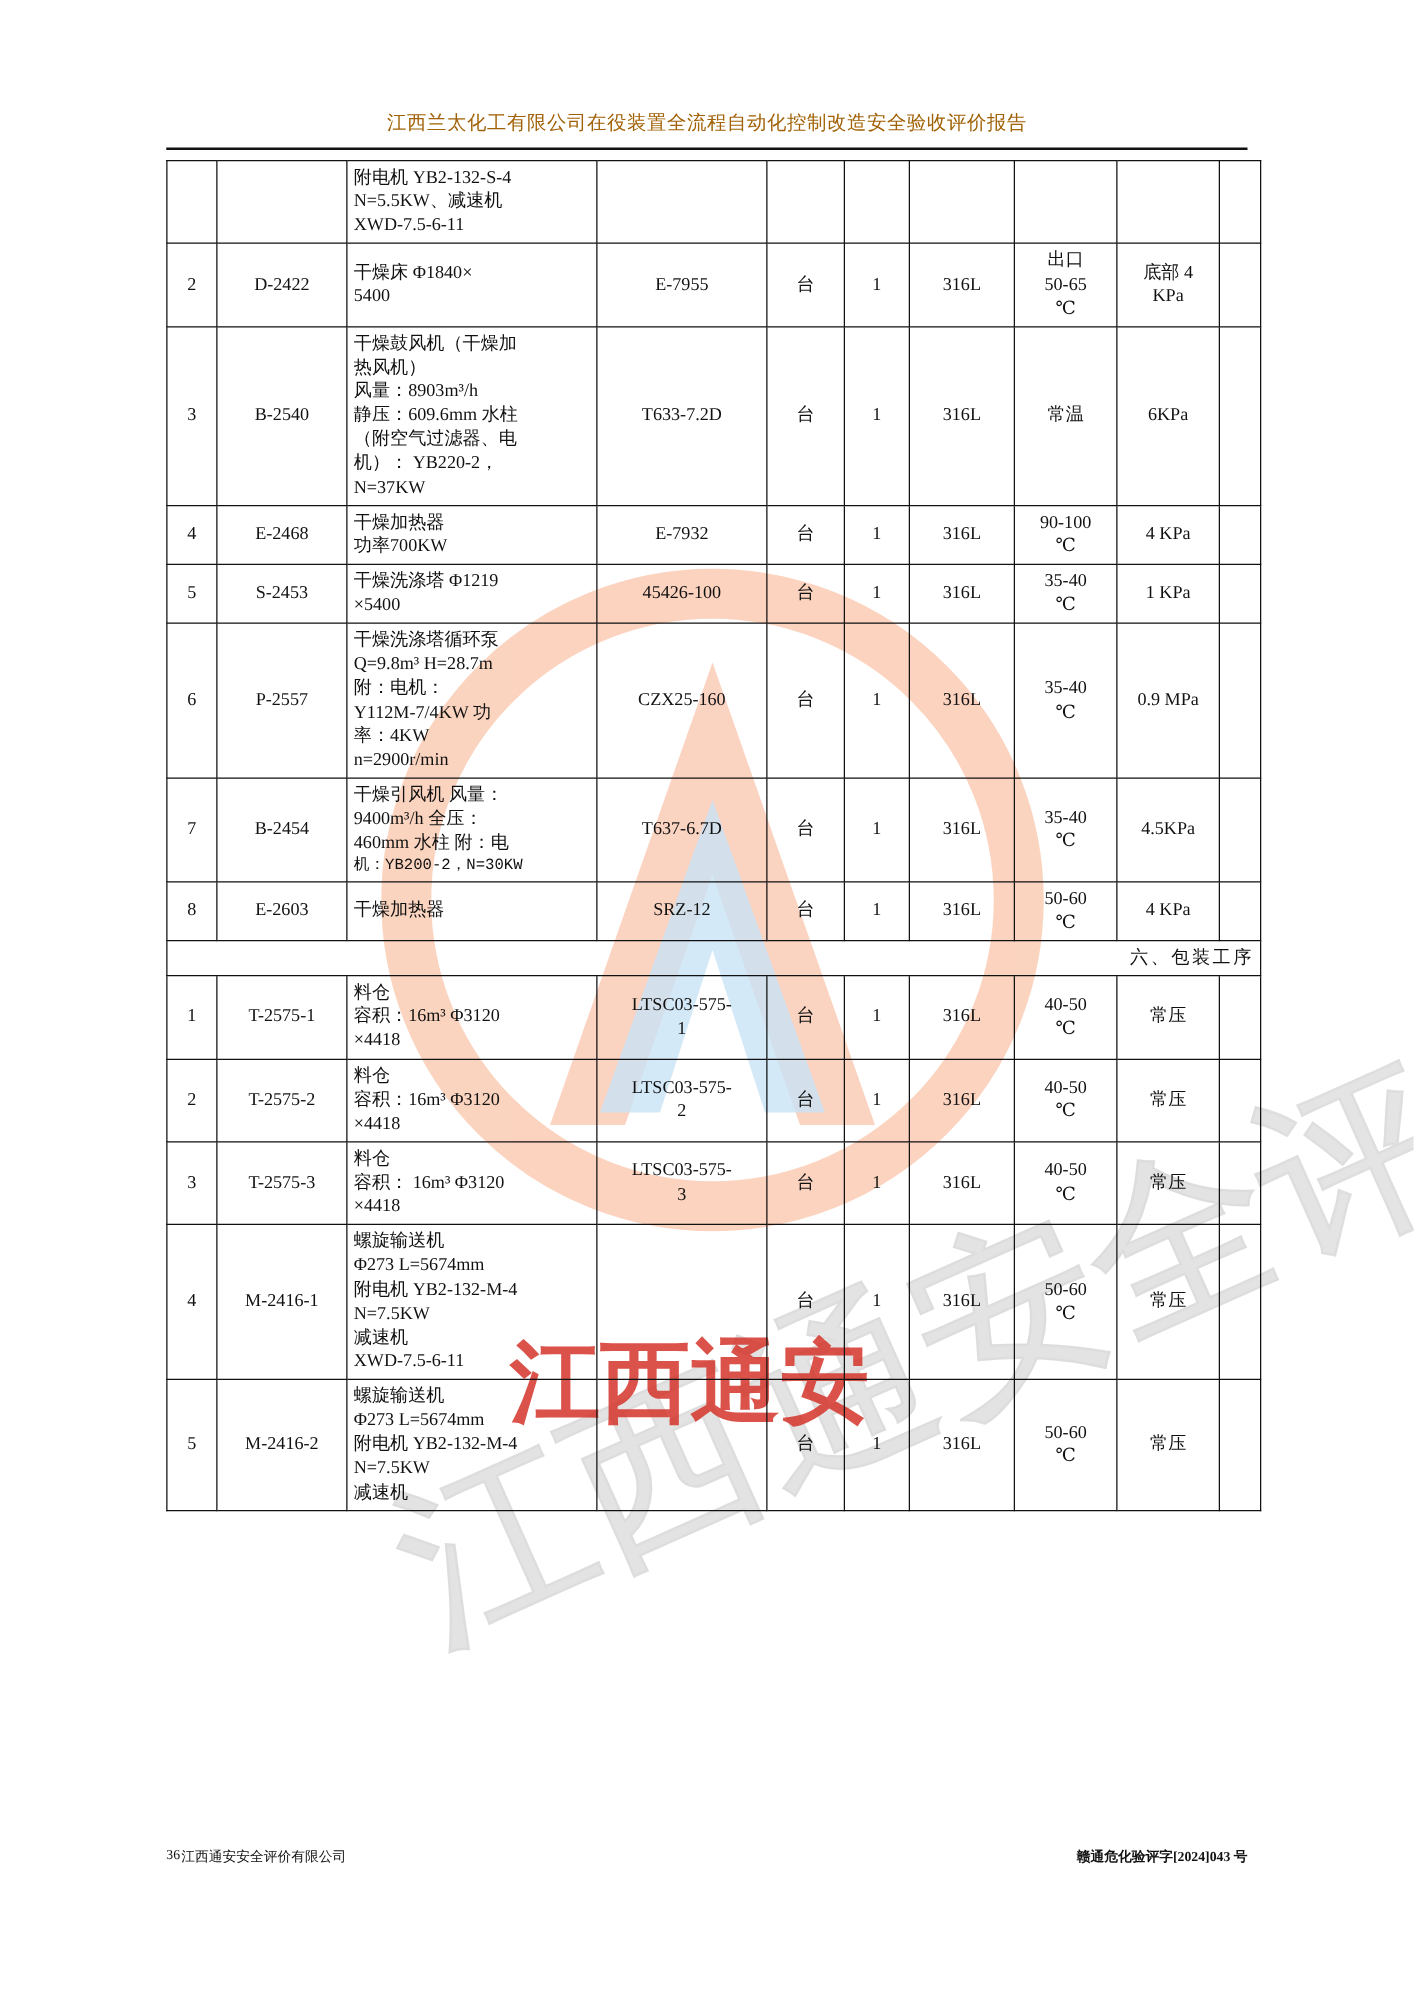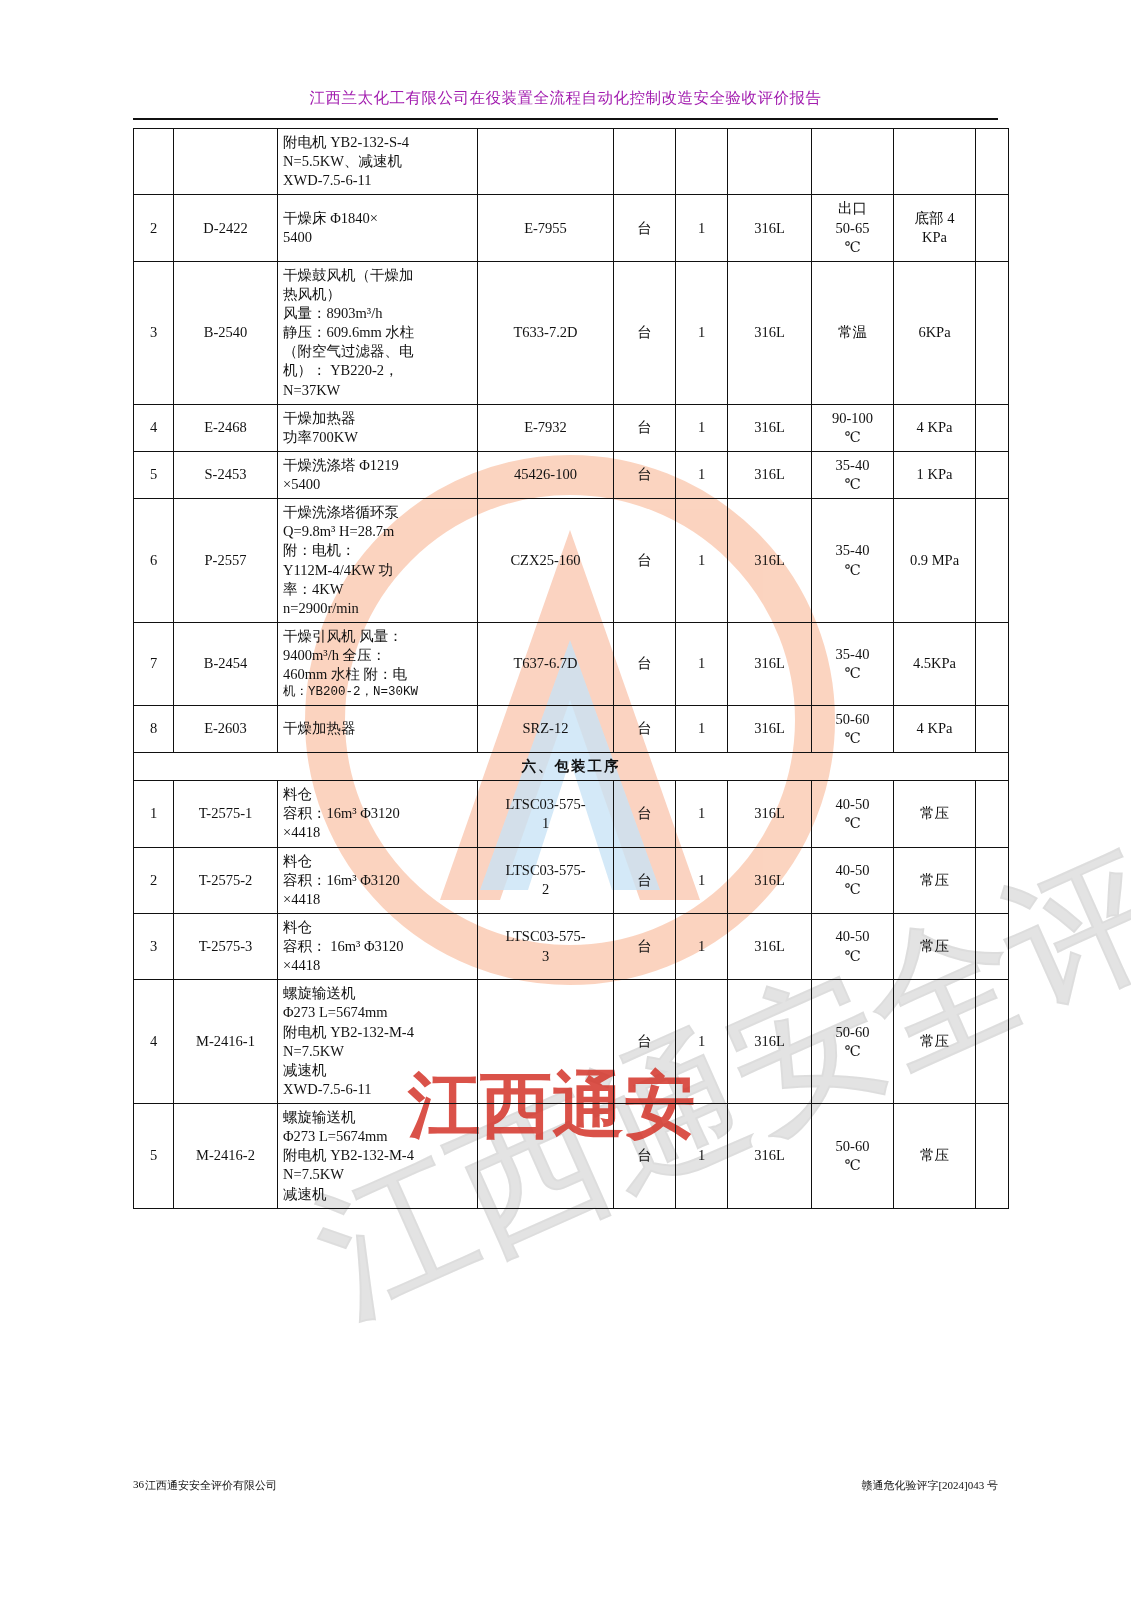--- a/index.html
+++ b/index.html
@@ -26,21 +26,21 @@
 
   
   .doc-header {
     position: absolute;
     top: 88px;
     left: 0;
     width: 1131px;
     text-align: center;
     font-size: 15.5px;
     letter-spacing: 0.5px;
-    color: #a21caf;
+    color: #a16207;
     white-space: nowrap;
   }
   .header-rule {
     position: absolute;
     top: 118px;
     left: 133px;
     width: 865px;
     height: 2px;
     background: #111;
   }
@@ -62,21 +62,21 @@
   .doc-footer .center {
     position: absolute;
     left: 0;
     width: 865px;
     top: 0;
   }
   .doc-footer .right {
     position: absolute;
     right: 0px;
     top: 0;
-    font-weight: normal;
+    font-weight: bold;
   }
 
   
   .watermark {
     position: absolute;
     left: 0;
     top: 0;
     width: 1131px;
     height: 1600px;
     pointer-events: none;
@@ -102,22 +102,22 @@
     font-size: 14.5px;
     line-height: 1.32;
     padding: 4px 5px;
     vertical-align: middle;
     word-wrap: break-word;
     background: transparent;
   }
   td.c { text-align: center; }
   td.l { text-align: left; padding-left: 9px; }
   .section-row td {
-    text-align: center;
-    font-weight: bold;
+    text-align: right;
+    font-weight: normal;
     font-size: 16px;
     letter-spacing: 2px;
     padding: 8px 0;
   }
   .small { font-size: 12.5px; font-family: Liberation Mono, monospace; }
 </style>
 </head>
 <body>
 
 <div class="page">
@@ -257,21 +257,21 @@
         <td class="c"></td>
       </tr>
 
       <tr>
         <td class="c">6</td>
         <td class="c">P-2557</td>
         <td class="l">
           <div>干燥洗涤塔循环泵</div>
           <div>Q=9.8m³ H=28.7m</div>
           <div>附：电机：</div>
-          <div>Y112M-4/4KW 功</div>
+          <div>Y112M-7/4KW 功</div>
           <div>率：4KW</div>
           <div>n=2900r/min</div>
         </td>
         <td class="c">CZX25-160</td>
         <td class="c">台</td>
         <td class="c">1</td>
         <td class="c">316L</td>
         <td class="c">
           <div>35-40</div>
           <div>℃</div>

